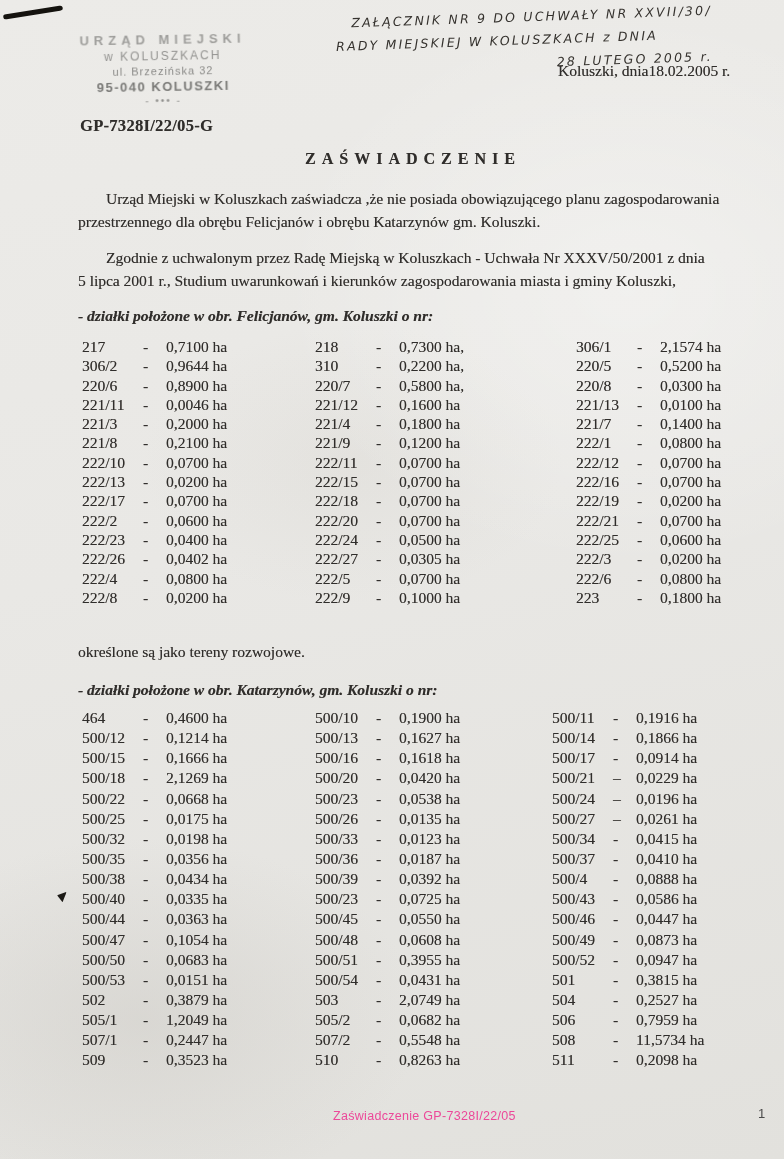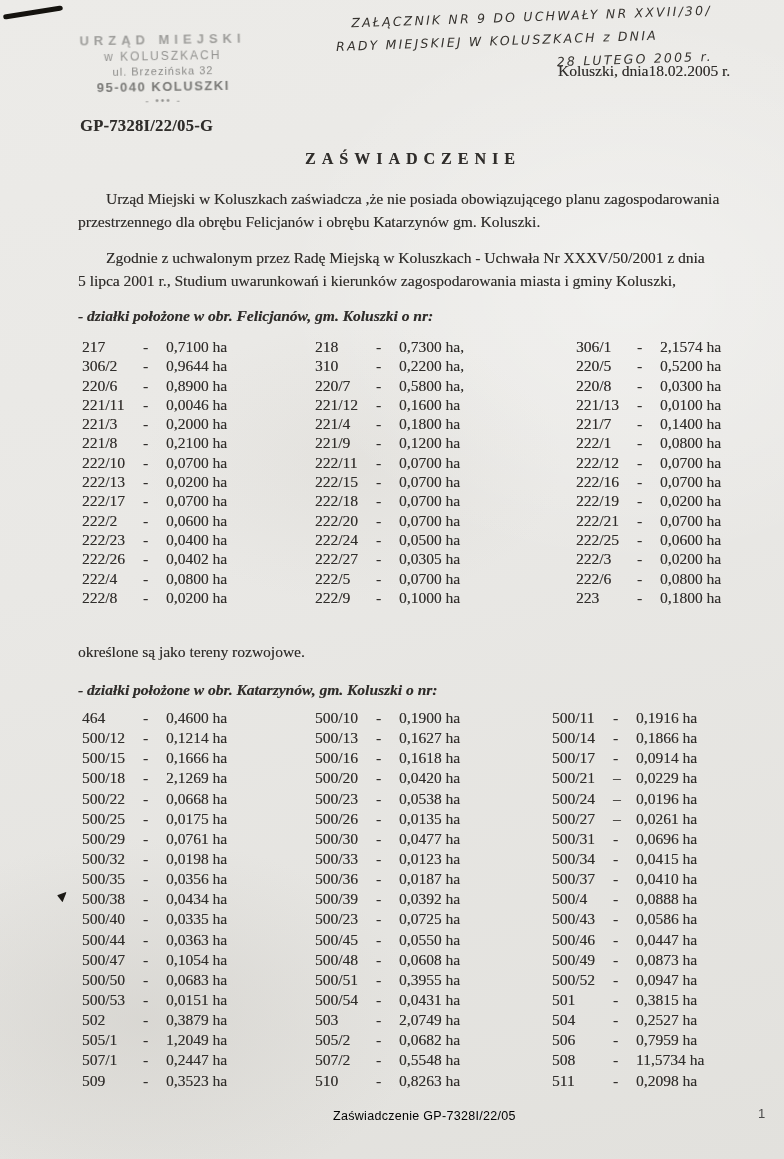--- a/index.html
+++ b/index.html
@@ -59,21 +59,21 @@
   .c2{left:315px;}
   .t1 .c3{left:576px;}
   .t2 .c3{left:552px;}
   .plot{display:inline-block;width:61px;}
   .dash{display:inline-block;width:23px;}
 
   .pen-tick{top:891px;left:57px;width:9px;height:11px;background:#1c1a16;
     clip-path:polygon(0 45%,100% 0,70% 100%);transform:rotate(8deg);}
 
   .footer-label{top:1109px;left:333px;font-family:"Liberation Sans",sans-serif;
-    font-size:12.5px;color:#000000;letter-spacing:0.3px;}
+    font-size:12.5px;color:#ec4899;letter-spacing:0.3px;}
   .footer-page{top:1106px;left:758px;font-family:"Liberation Sans",sans-serif;
     font-size:13px;color:#4b4b4b;}
 </style>
 </head>
 <body>
 
 <div style="position:absolute;inset:0;">
 
   <div class="abs pen-stroke"></div>
 
@@ -211,25 +211,20 @@
         <div class="tcell c1"><span class="plot">500/22</span><span class="dash">-</span><span class="area">0,0668 ha</span></div>
         <div class="tcell c2"><span class="plot">500/23</span><span class="dash">-</span><span class="area">0,0538 ha</span></div>
         <div class="tcell c3"><span class="plot">500/24</span><span class="dash">–</span><span class="area">0,0196 ha</span></div>
       </div>
       <div class="trow">
         <div class="tcell c1"><span class="plot">500/25</span><span class="dash">-</span><span class="area">0,0175 ha</span></div>
         <div class="tcell c2"><span class="plot">500/26</span><span class="dash">-</span><span class="area">0,0135 ha</span></div>
         <div class="tcell c3"><span class="plot">500/27</span><span class="dash">–</span><span class="area">0,0261 ha</span></div>
       </div>
       <div class="trow">
-        <div class="tcell c1"><span class="plot">500/29</span><span class="dash">-</span><span class="area">0,0761 ha</span></div>
-        <div class="tcell c2"><span class="plot">500/30</span><span class="dash">-</span><span class="area">0,0477 ha</span></div>
-        <div class="tcell c3"><span class="plot">500/31</span><span class="dash">-</span><span class="area">0,0696 ha</span></div>
-      </div>
-      <div class="trow">
         <div class="tcell c1"><span class="plot">500/32</span><span class="dash">-</span><span class="area">0,0198 ha</span></div>
         <div class="tcell c2"><span class="plot">500/33</span><span class="dash">-</span><span class="area">0,0123 ha</span></div>
         <div class="tcell c3"><span class="plot">500/34</span><span class="dash">-</span><span class="area">0,0415 ha</span></div>
       </div>
       <div class="trow">
         <div class="tcell c1"><span class="plot">500/35</span><span class="dash">-</span><span class="area">0,0356 ha</span></div>
         <div class="tcell c2"><span class="plot">500/36</span><span class="dash">-</span><span class="area">0,0187 ha</span></div>
         <div class="tcell c3"><span class="plot">500/37</span><span class="dash">-</span><span class="area">0,0410 ha</span></div>
       </div>
       <div class="trow">

